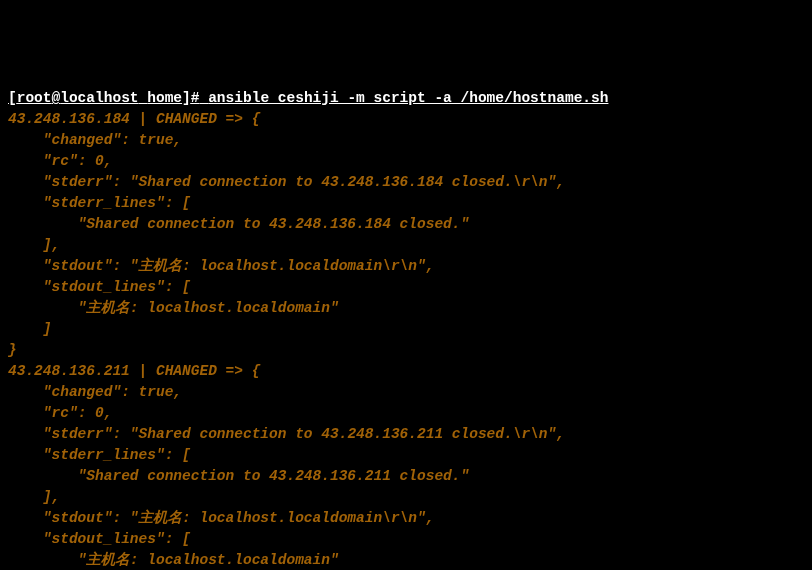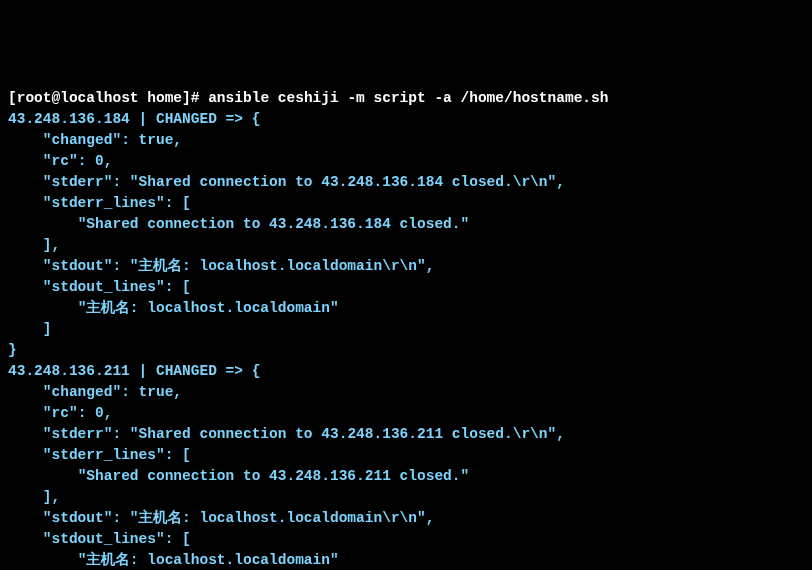--- a/index.html
+++ b/index.html
@@ -8,22 +8,22 @@
       font-family: 'Consolas', 'Monaco', 'Courier New', monospace;
       font-size: 14.5px;
       line-height: 1.45;
       padding: 4px 8px;
       width: 812px;
       height: 570px;
       overflow: hidden;
       white-space: pre;
       font-weight: bold;
     }
-    .white { color: #ffffff; }
-    .yellow { color: #7dd3fc; }
+    .white { color: #ffffff; text-decoration: underline; }
+    .yellow { color: #a16207; font-style: italic; }
   </style>
 </head>
 <body>
 
 
 
 <span class="white">[<span>root</span>@<span>localhost</span> <span>home</span>]<span>#</span> </span><span class="white">ansible ceshiji -m script -a /home/hostname.sh</span>
 <span class="yellow"><span>43.248.136.184</span> | <span>CHANGED</span> =&gt; {</span>
 <span class="yellow">    <span>"changed"</span>: <span>true</span>,</span>
 <span class="yellow">    <span>"rc"</span>: <span>0</span>,</span>

